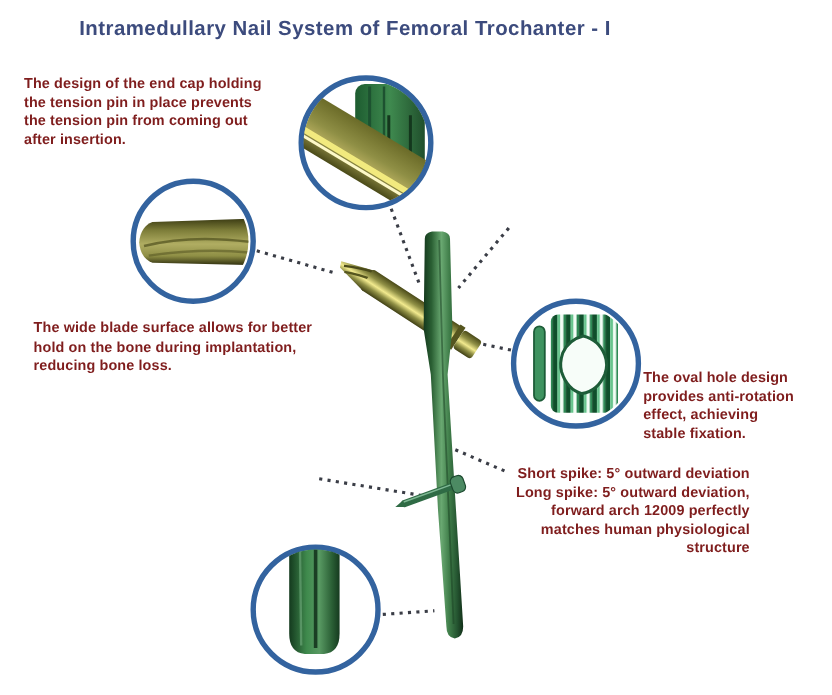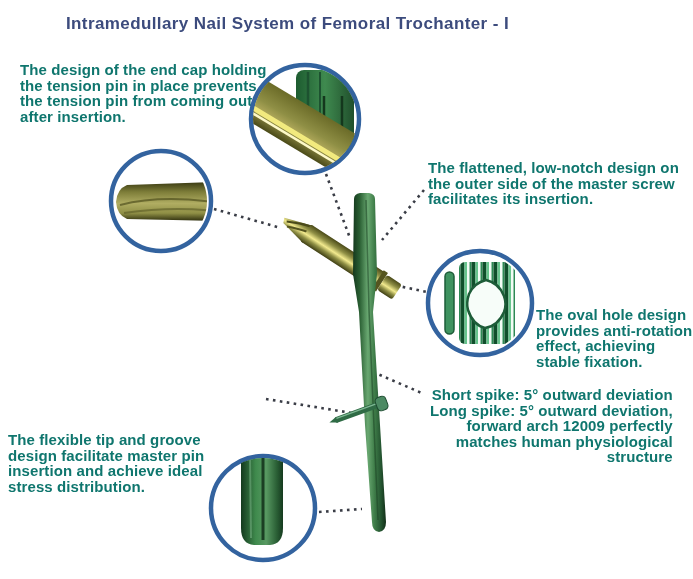--- a/index.html
+++ b/index.html
@@ -5,22 +5,22 @@
   html,body{margin:0;padding:0;background:#ffffff;}
   #stage{
     position:relative;width:693px;height:579px;background:#ffffff;overflow:hidden;
     font-family:"Liberation Sans","DejaVu Sans",sans-serif;
   }
   .title{
     position:absolute;top:14px;left:0;width:575px;text-align:center;
     font-size:17px;font-weight:bold;letter-spacing:.4px;color:#3c4b7d;
   }
   .ann{
-    position:absolute;font-size:15px;font-weight:bold;line-height:15.5px;
-    color:#0f766e;white-space:pre-line;letter-spacing:.1px;
+    position:absolute;font-size:12px;font-weight:bold;line-height:15.5px;
+    color:#7f1d1d;white-space:pre-line;letter-spacing:.1px;
   }
   #ann-end-cap{left:20px;top:62px;}
   #ann-master-screw{left:428px;top:160px;}
   #ann-wide-blade{left:28px;top:266px;}
   #ann-oval-hole{left:536px;top:307px;width:157px;}
   #ann-locking{left:30px;top:372px;}
   #ann-spike{left:430px;top:387px;text-align:right;}
   #ann-flexible-tip{left:8px;top:432px;}
   svg{position:absolute;left:0;top:0;}
 </style>
@@ -28,36 +28,32 @@
 <body>
 
 <div id="stage">
 
   <div class="title">Intramedullary Nail System of Femoral Trochanter - I</div>
 
   <div class="ann" id="ann-end-cap">The design of the end cap holding
 the tension pin in place prevents
 the tension pin from coming out
 after insertion.</div>
-  <div class="ann" id="ann-master-screw">The flattened, low-notch design on
-the outer side of the master screw
-facilitates its insertion.</div>
+  <div class="ann" id="ann-wide-blade">The wide blade surface allows for better
+hold on the bone during implantation,
+reducing bone loss.</div>
   <div class="ann" id="ann-oval-hole">The oval hole design
 provides anti-rotation
  effect, achieving
 stable fixation.</div>
   <div class="ann" id="ann-spike">Short spike: 5° outward deviation
 Long spike: 5° outward deviation,
 forward arch 12009 perfectly
 matches human physiological
 structure</div>
-  <div class="ann" id="ann-flexible-tip">The flexible tip and groove
-design facilitate master pin
-insertion and achieve ideal
-stress distribution.</div>
 
   <svg width="693" height="579" viewBox="0 0 693 579">
     <defs>
       <linearGradient id="gradNail" x1="0" y1="0" x2="1" y2="0">
         <stop offset="0" stop-color="#14381d"></stop>
         <stop offset="0.2" stop-color="#2a5f33"></stop>
         <stop offset="0.45" stop-color="#69a871"></stop>
         <stop offset="0.65" stop-color="#3f7d49"></stop>
         <stop offset="0.85" stop-color="#245430"></stop>
         <stop offset="1" stop-color="#122f18"></stop>

